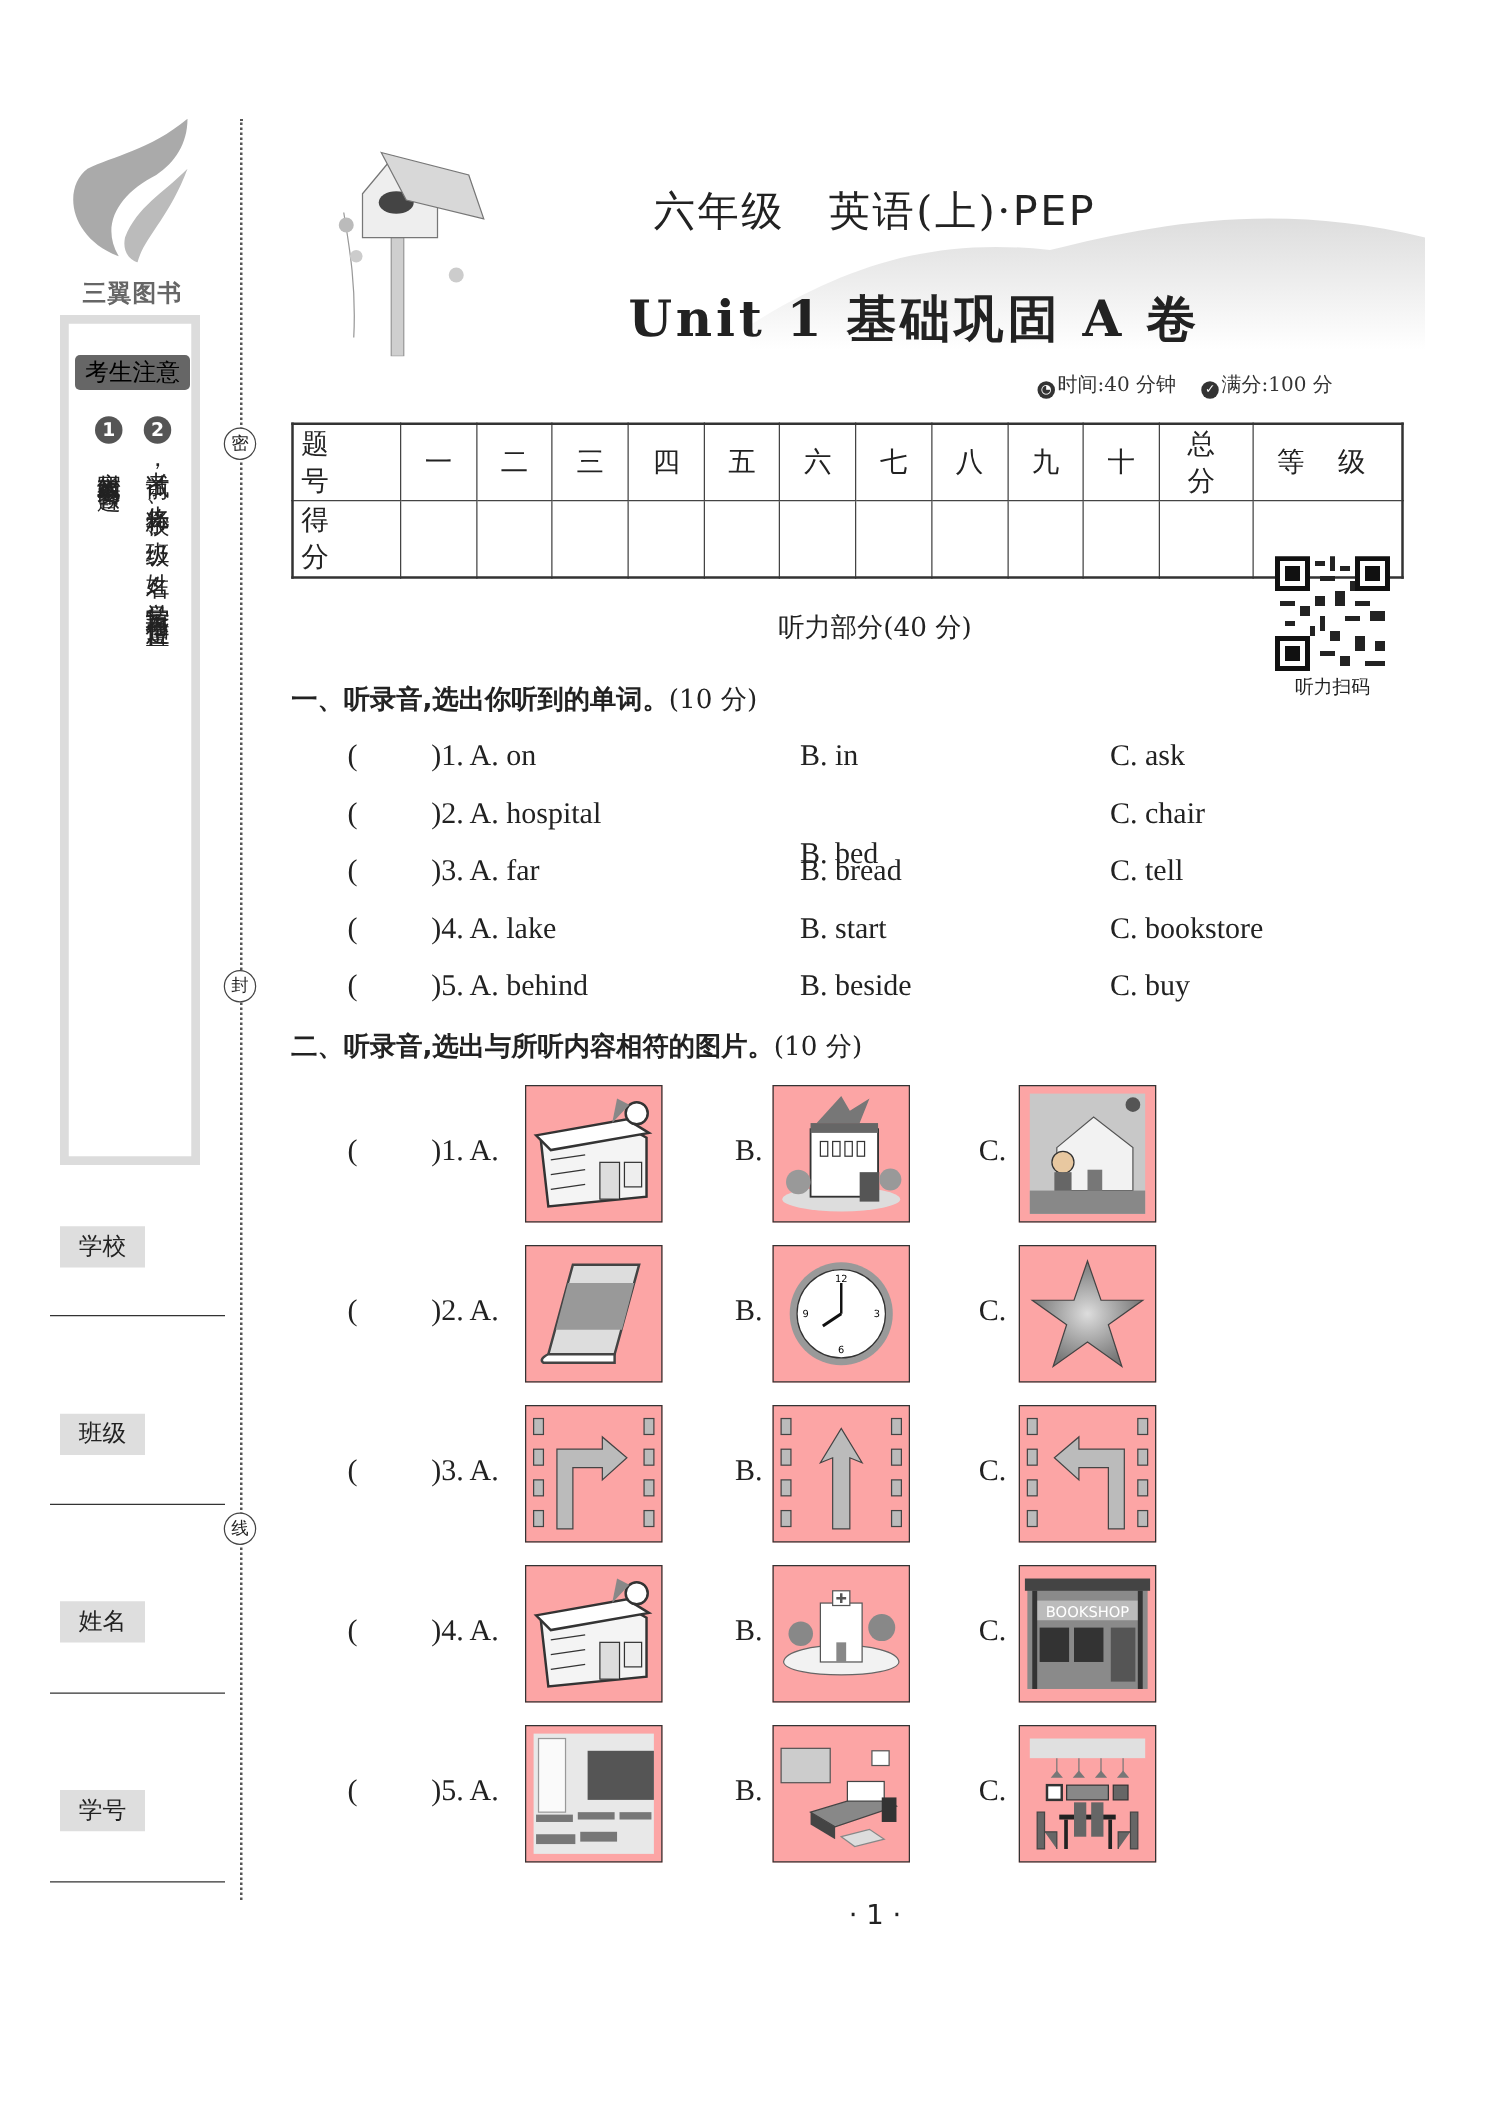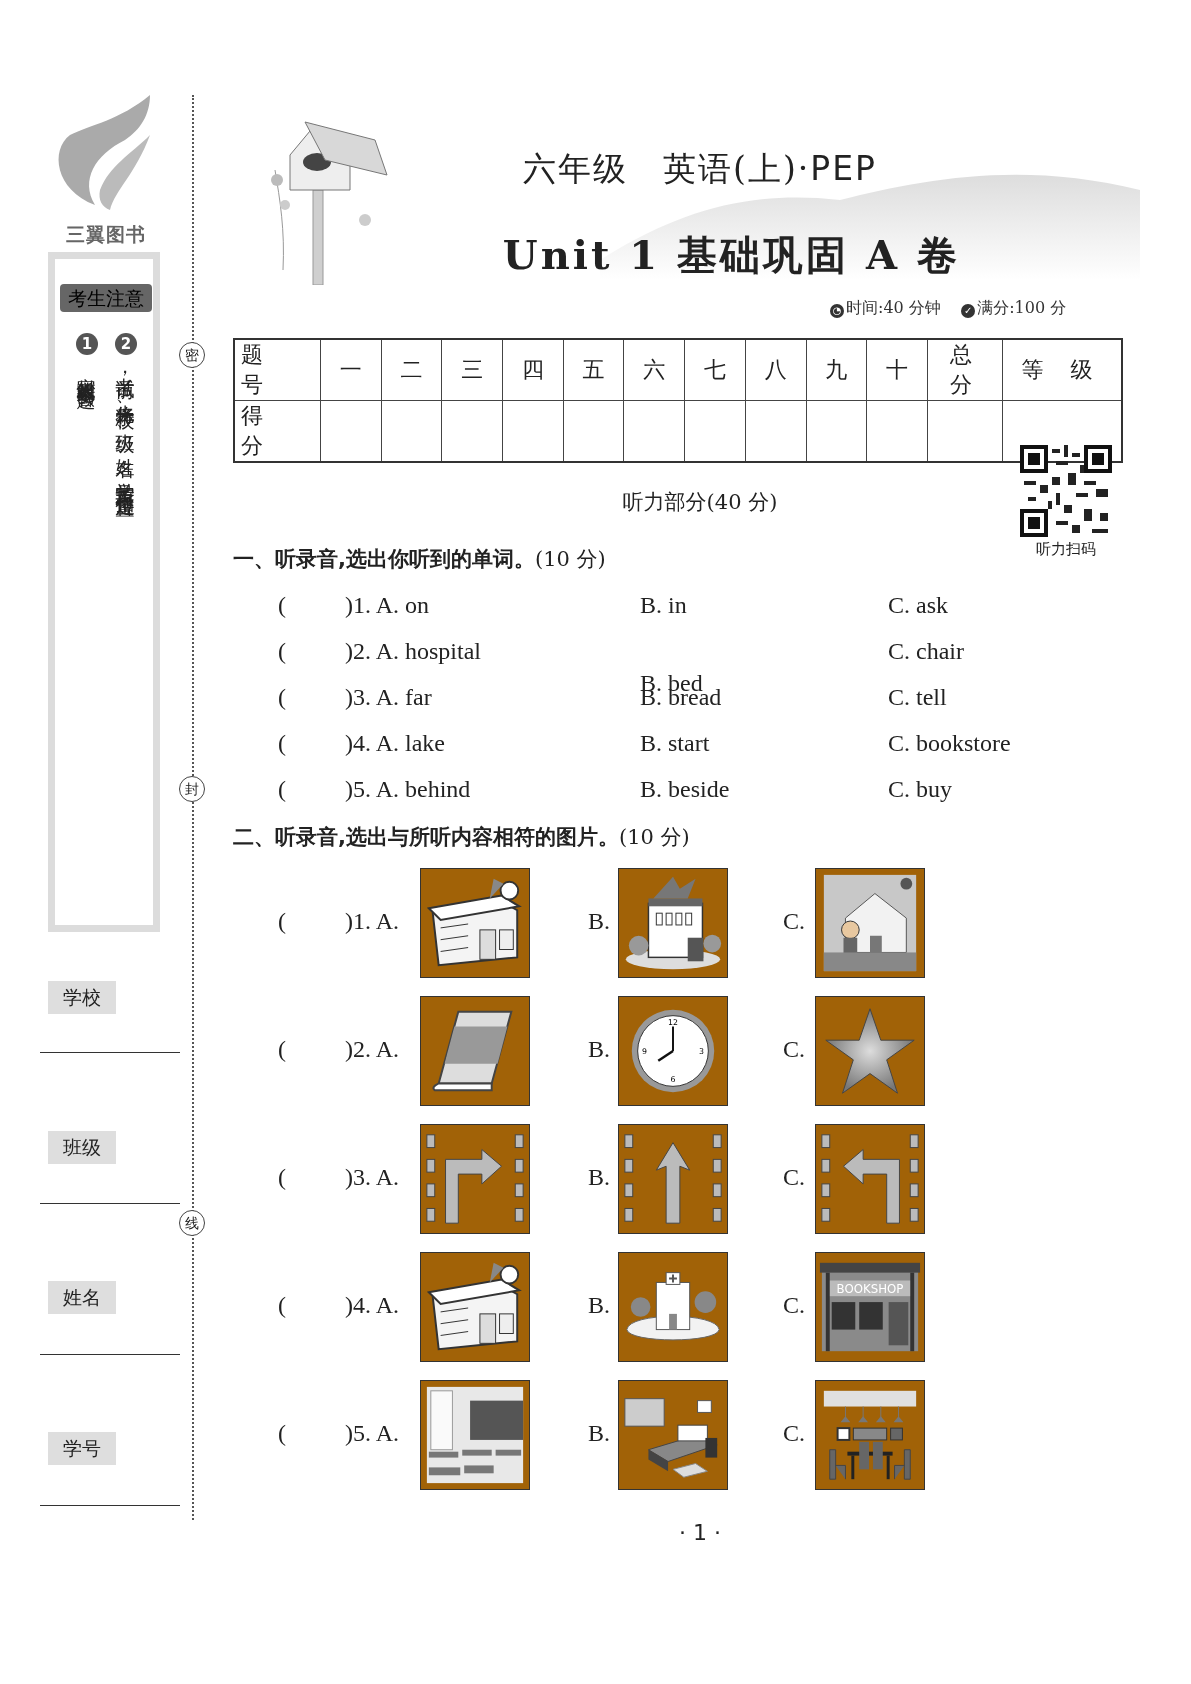--- a/index.html
+++ b/index.html
@@ -37,21 +37,21 @@
   table.score tr.r2 td { height:53px; }
   table.score td.hd { width:79px; letter-spacing:12px; text-align:left; padding-left:6px; }
   
   .qr { left:1020px; top:445px; width:92px; height:92px; }
   .qr-label { left:1020px; top:540px; width:92px; text-align:center; font-family:"DejaVu Sans",sans-serif; font-size:15px; }
   .section-title { left:440px; top:488px; width:520px; text-align:center; font-family:"DejaVu Sans",sans-serif; font-size:21px; }
   .section-title .sc { font-family:"DejaVu Serif",serif; font-weight:normal; }
   .q-heading { left:233px; font-family:"DejaVu Sans",sans-serif; font-weight:bold; font-size:21px; }
   .q-heading .sc { font-family:"DejaVu Serif",serif; font-weight:normal; }
   .opt { font-family:"Liberation Serif","DejaVu Serif",serif; font-size:24px; color:#222; white-space:nowrap; }
-  .pic { width:110px; height:110px; border:1.5px solid #333; box-sizing:border-box; background:#a16207; overflow:hidden; }
+  .pic { width:110px; height:110px; border:1.5px solid #333; box-sizing:border-box; background:#fca5a5; overflow:hidden; }
   .pic svg { width:100%; height:100%; display:block; }
   .pagenum { left:560px; top:1520px; width:280px; text-align:center; font-family:"DejaVu Sans",sans-serif; font-size:22px; }
 </style>
 </head>
 <body>
 
 <div class="abs logo">
   <svg viewBox="0 0 110 115" width="110" height="115">
     <path d="M100 0 C70 25 40 30 20 40 C0 55 5 95 45 110 C30 85 45 60 75 45 C90 35 100 20 100 0Z" fill="#aaa"></path>
     <path d="M100 40 C80 60 60 70 50 95 C48 105 52 112 60 115 C65 95 85 80 100 40Z" fill="#bbb"></path>

